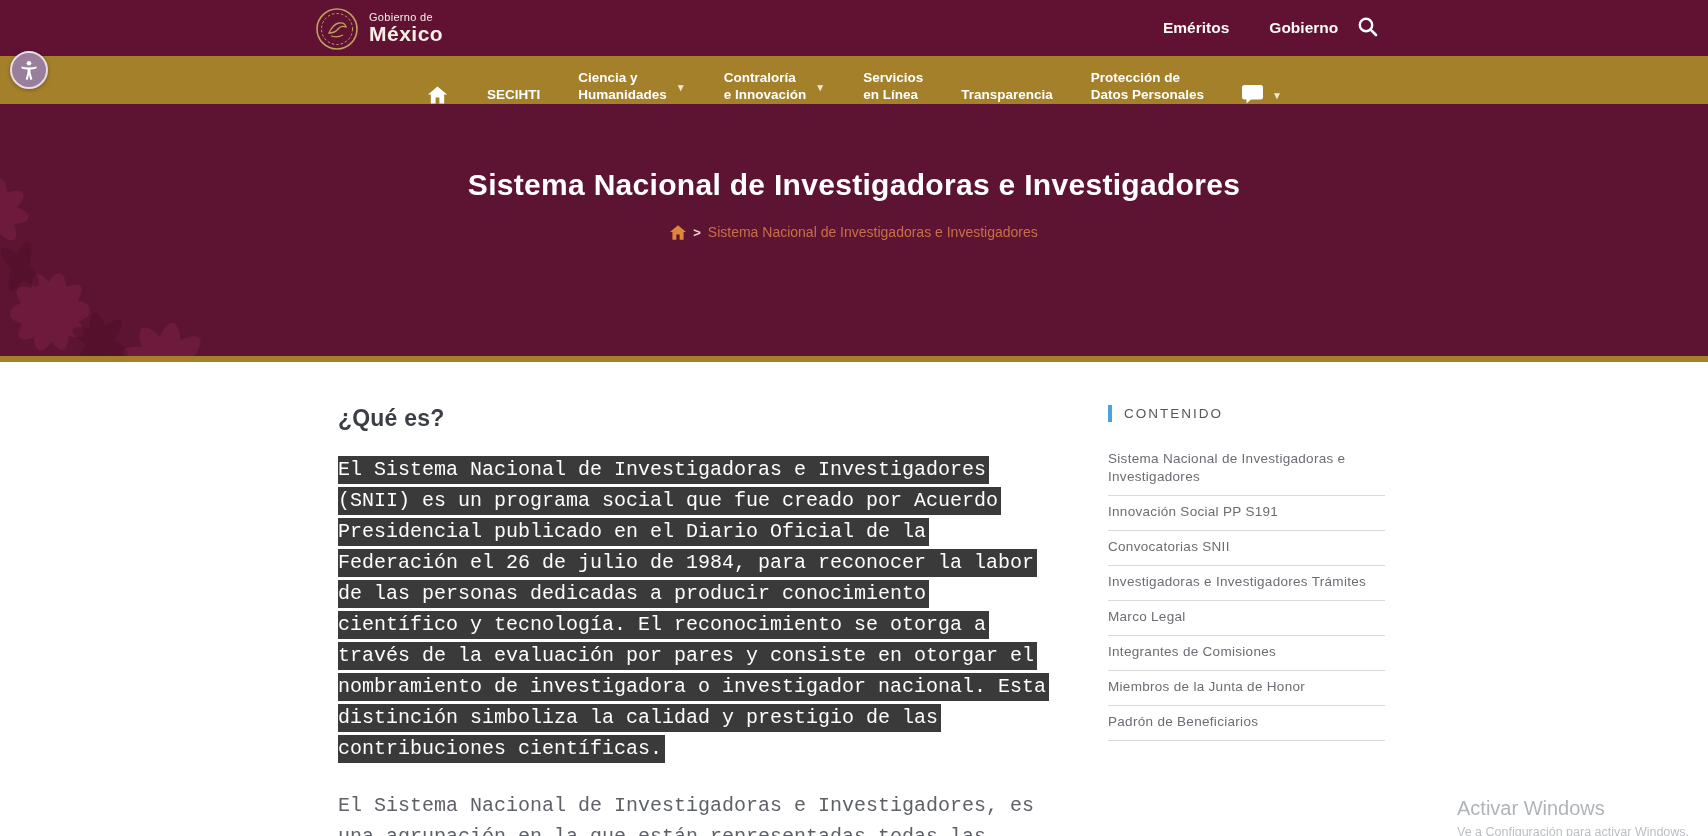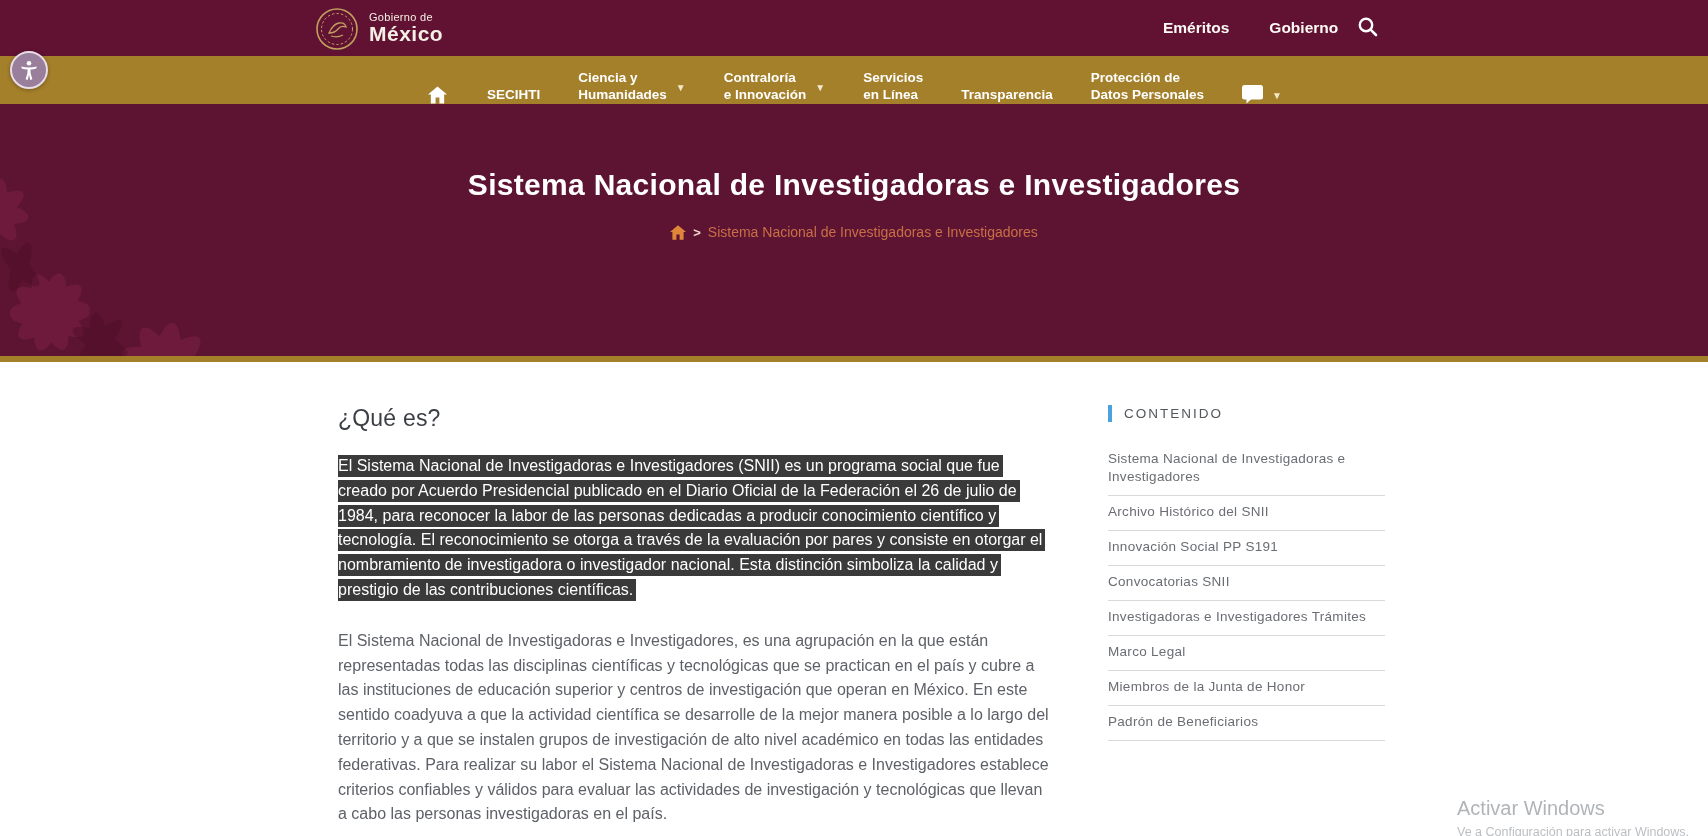--- a/index.html
+++ b/index.html
@@ -36,22 +36,22 @@
                 letter-spacing:.3px; position:relative; }
   .breadcrumb { margin-top:22px; display:flex; justify-content:center; align-items:center; gap:7px;
                 font-size:14px; position:relative; }
   .breadcrumb-sep { color:#efd8c9; font-weight:bold; font-size:13px; }
   .breadcrumb-link { color:#c96e46; cursor:pointer; }
   .hero-gold-divider { height:6px; background:#a5802b; }
 
   
   .content { display:flex; padding:43px 0 0 338px; }
   .main-col { width:712px; }
-  .qes { font-size:23px; font-weight:400; color:#3b3f45; letter-spacing:.2px; }
-  .para { font-size:16px; line-height:1.55; color:#5e6167; }
+  .qes { font-size:23px; font-weight:700; color:#3b3f45; letter-spacing:.2px; }
+  .para { font-size:20px; line-height:1.55; color:#5e6167;font-family:Liberation Mono, monospace; }
   .para.first { margin-top:22px; color:#fff; }
   .para.second { margin-top:26px; }
   .hl { background:#3a3a3a; color:#fff; padding:2px 3px 3px 0;
         -webkit-box-decoration-break:clone; box-decoration-break:clone; }
 
   
   .sidebar { width:277px; margin-left:58px; }
   .sidebar-title { display:flex; align-items:center; gap:12px; }
   .sidebar-title .bar { width:4px; height:17px; background:#4aa3df; }
   .sidebar-title .txt { font-size:13.5px; letter-spacing:2px; color:#54575c; }
@@ -202,25 +202,25 @@
     <p class="para second">El Sistema Nacional de Investigadoras e Investigadores, es una agrupación en la que están representadas todas las disciplinas científicas y tecnológicas que se practican en el país y cubre a las instituciones de educación superior y centros de investigación que operan en México. En este sentido coadyuva a que la actividad científica se desarrolle de la mejor manera posible a lo largo del territorio y a que se instalen grupos de investigación de alto nivel académico en todas las entidades federativas. Para realizar su labor el Sistema Nacional de Investigadoras e Investigadores establece criterios confiables y válidos para evaluar las actividades de investigación y tecnológicas que llevan a cabo las personas investigadoras en el país.</p>
   </div>
 
   <div class="sidebar">
     <div class="sidebar-title">
       <span class="bar"></span>
       <span class="txt">CONTENIDO</span>
     </div>
     <div class="sidebar-list">
       <div class="sidebar-item">Sistema Nacional de Investigadoras e Investigadores</div>
-      <div class="sidebar-item">Archivo Histórico del SNII</div>
       <div class="sidebar-item">Innovación Social PP S191</div>
       <div class="sidebar-item">Convocatorias SNII</div>
       <div class="sidebar-item">Investigadoras e Investigadores Trámites</div>
       <div class="sidebar-item">Marco Legal</div>
+      <div class="sidebar-item">Integrantes de Comisiones</div>
       <div class="sidebar-item">Miembros de la Junta de Honor</div>
       <div class="sidebar-item">Padrón de Beneficiarios</div>
     </div>
   </div>
 </div>
 
 <div class="watermark">
   <div class="w1">Activar Windows</div>
   <div class="w2">Ve a Configuración para activar Windows.</div>
 </div>

